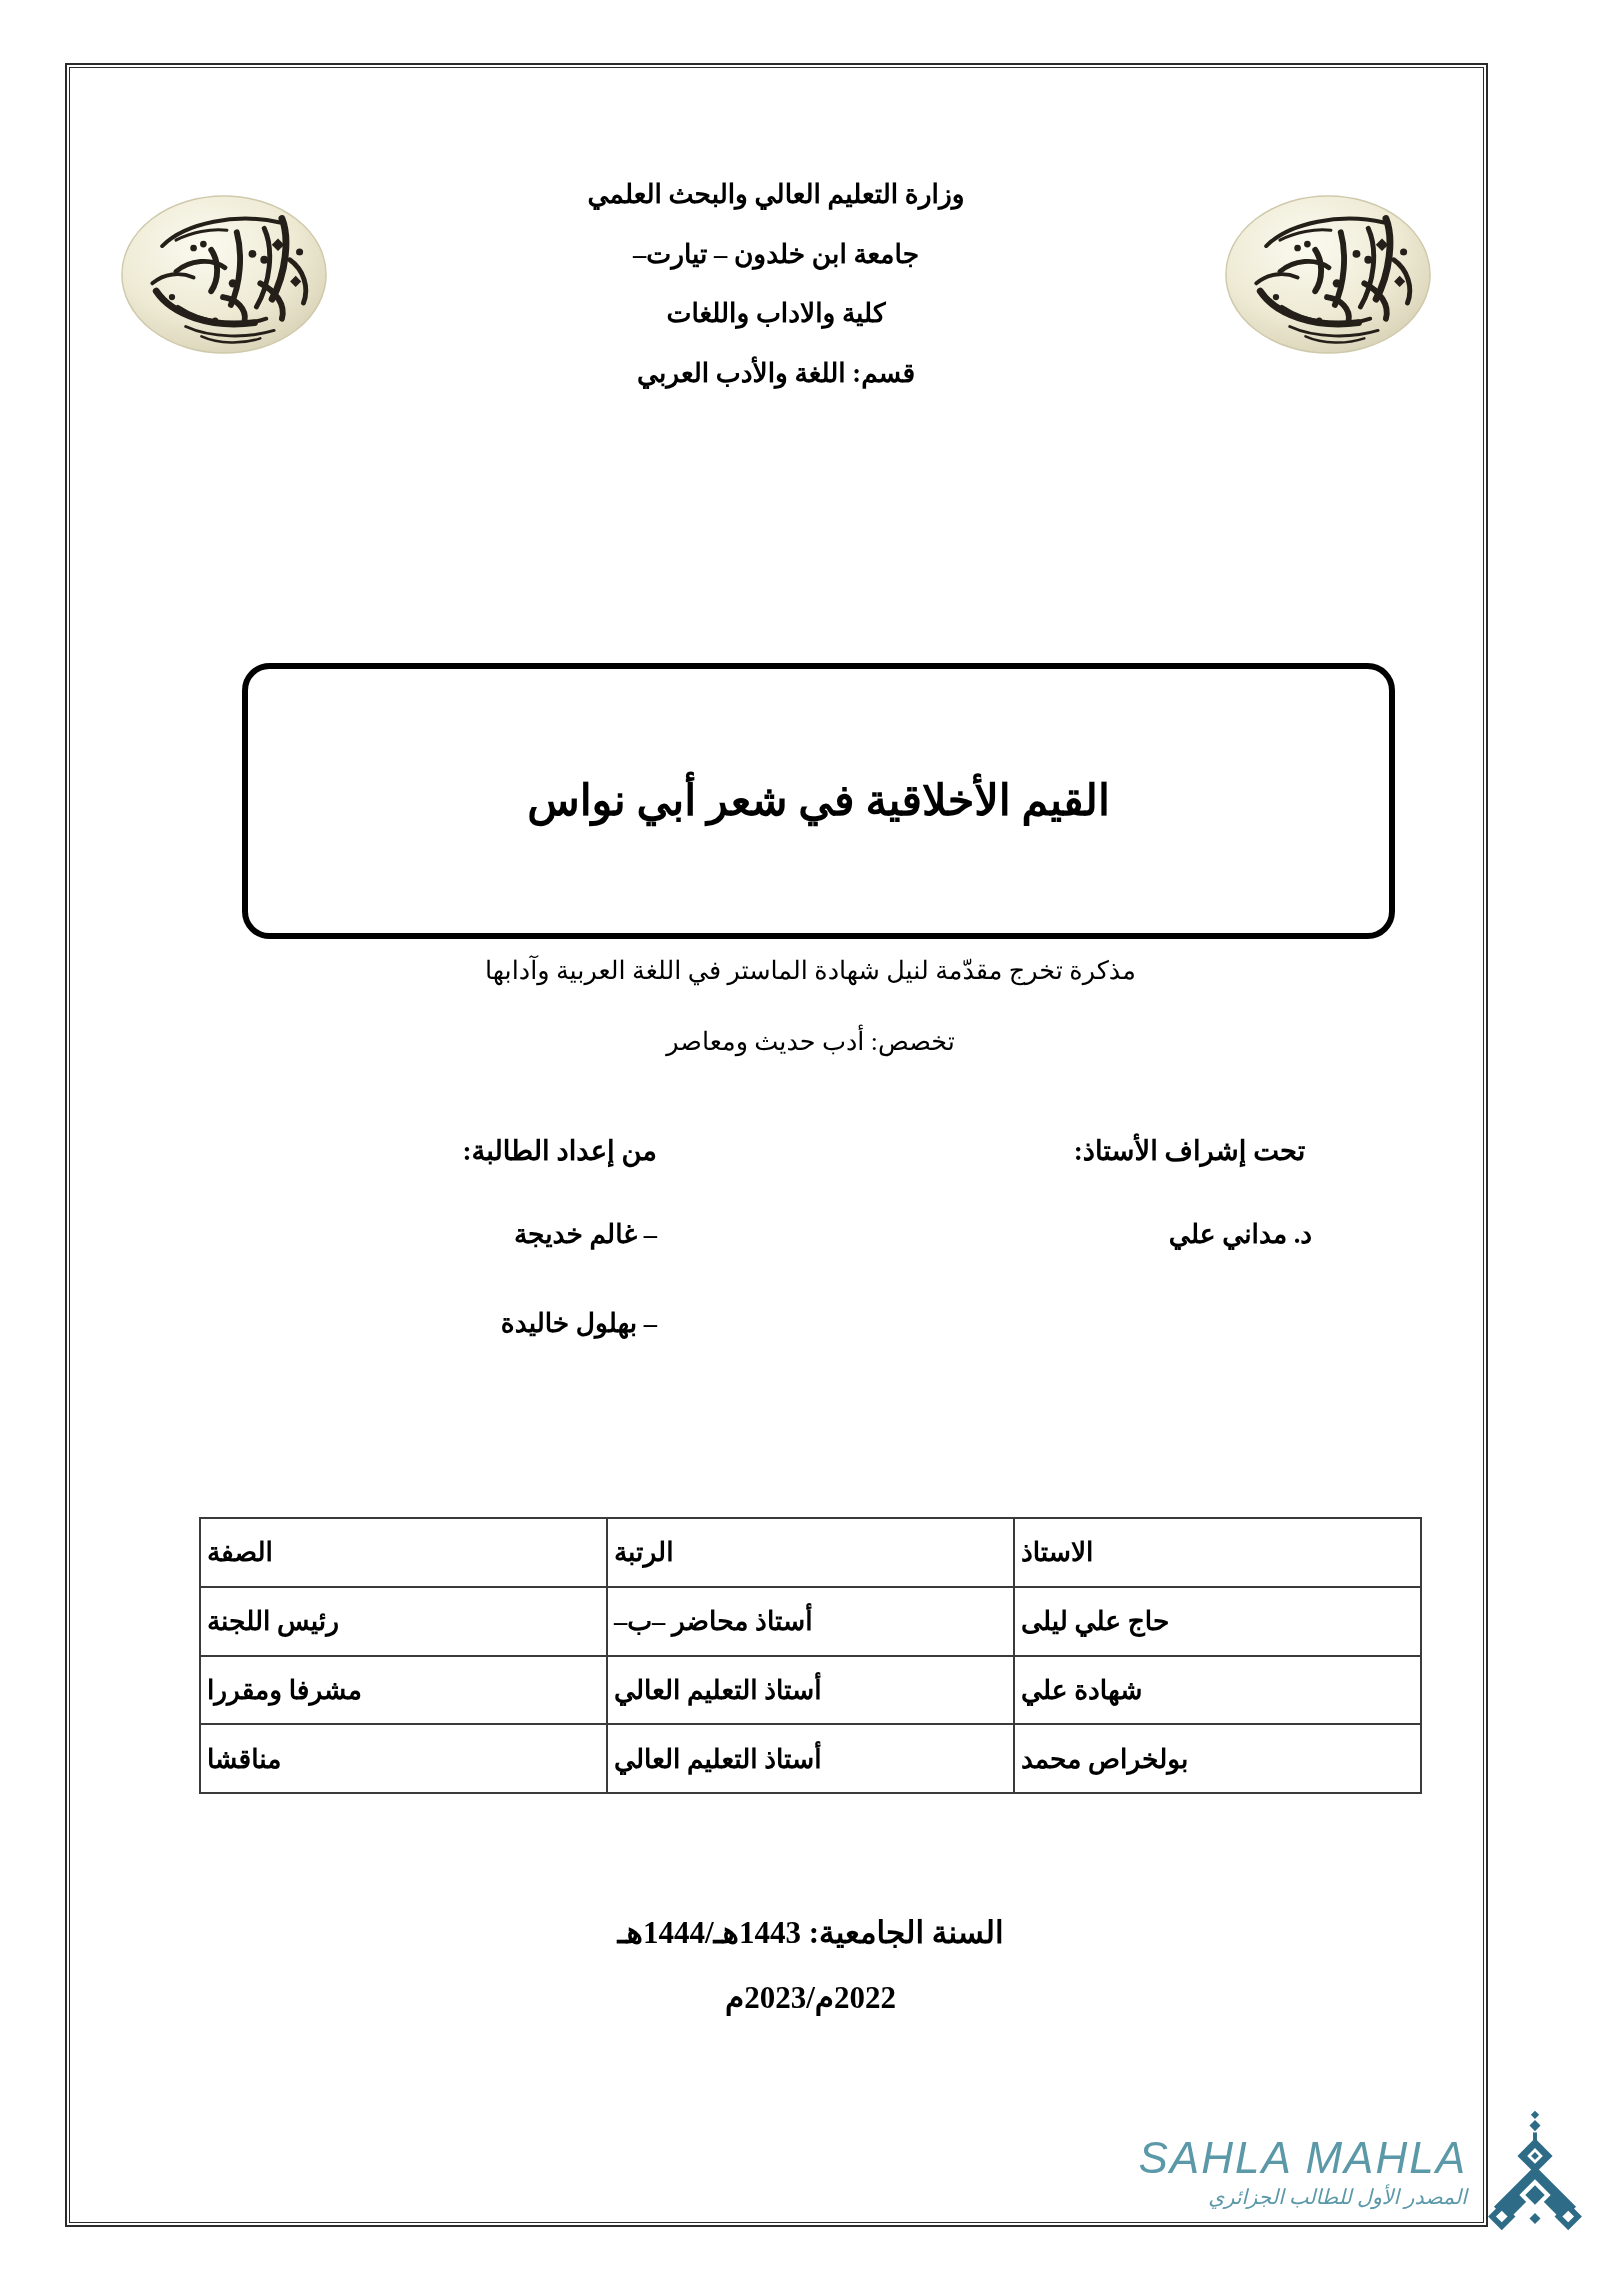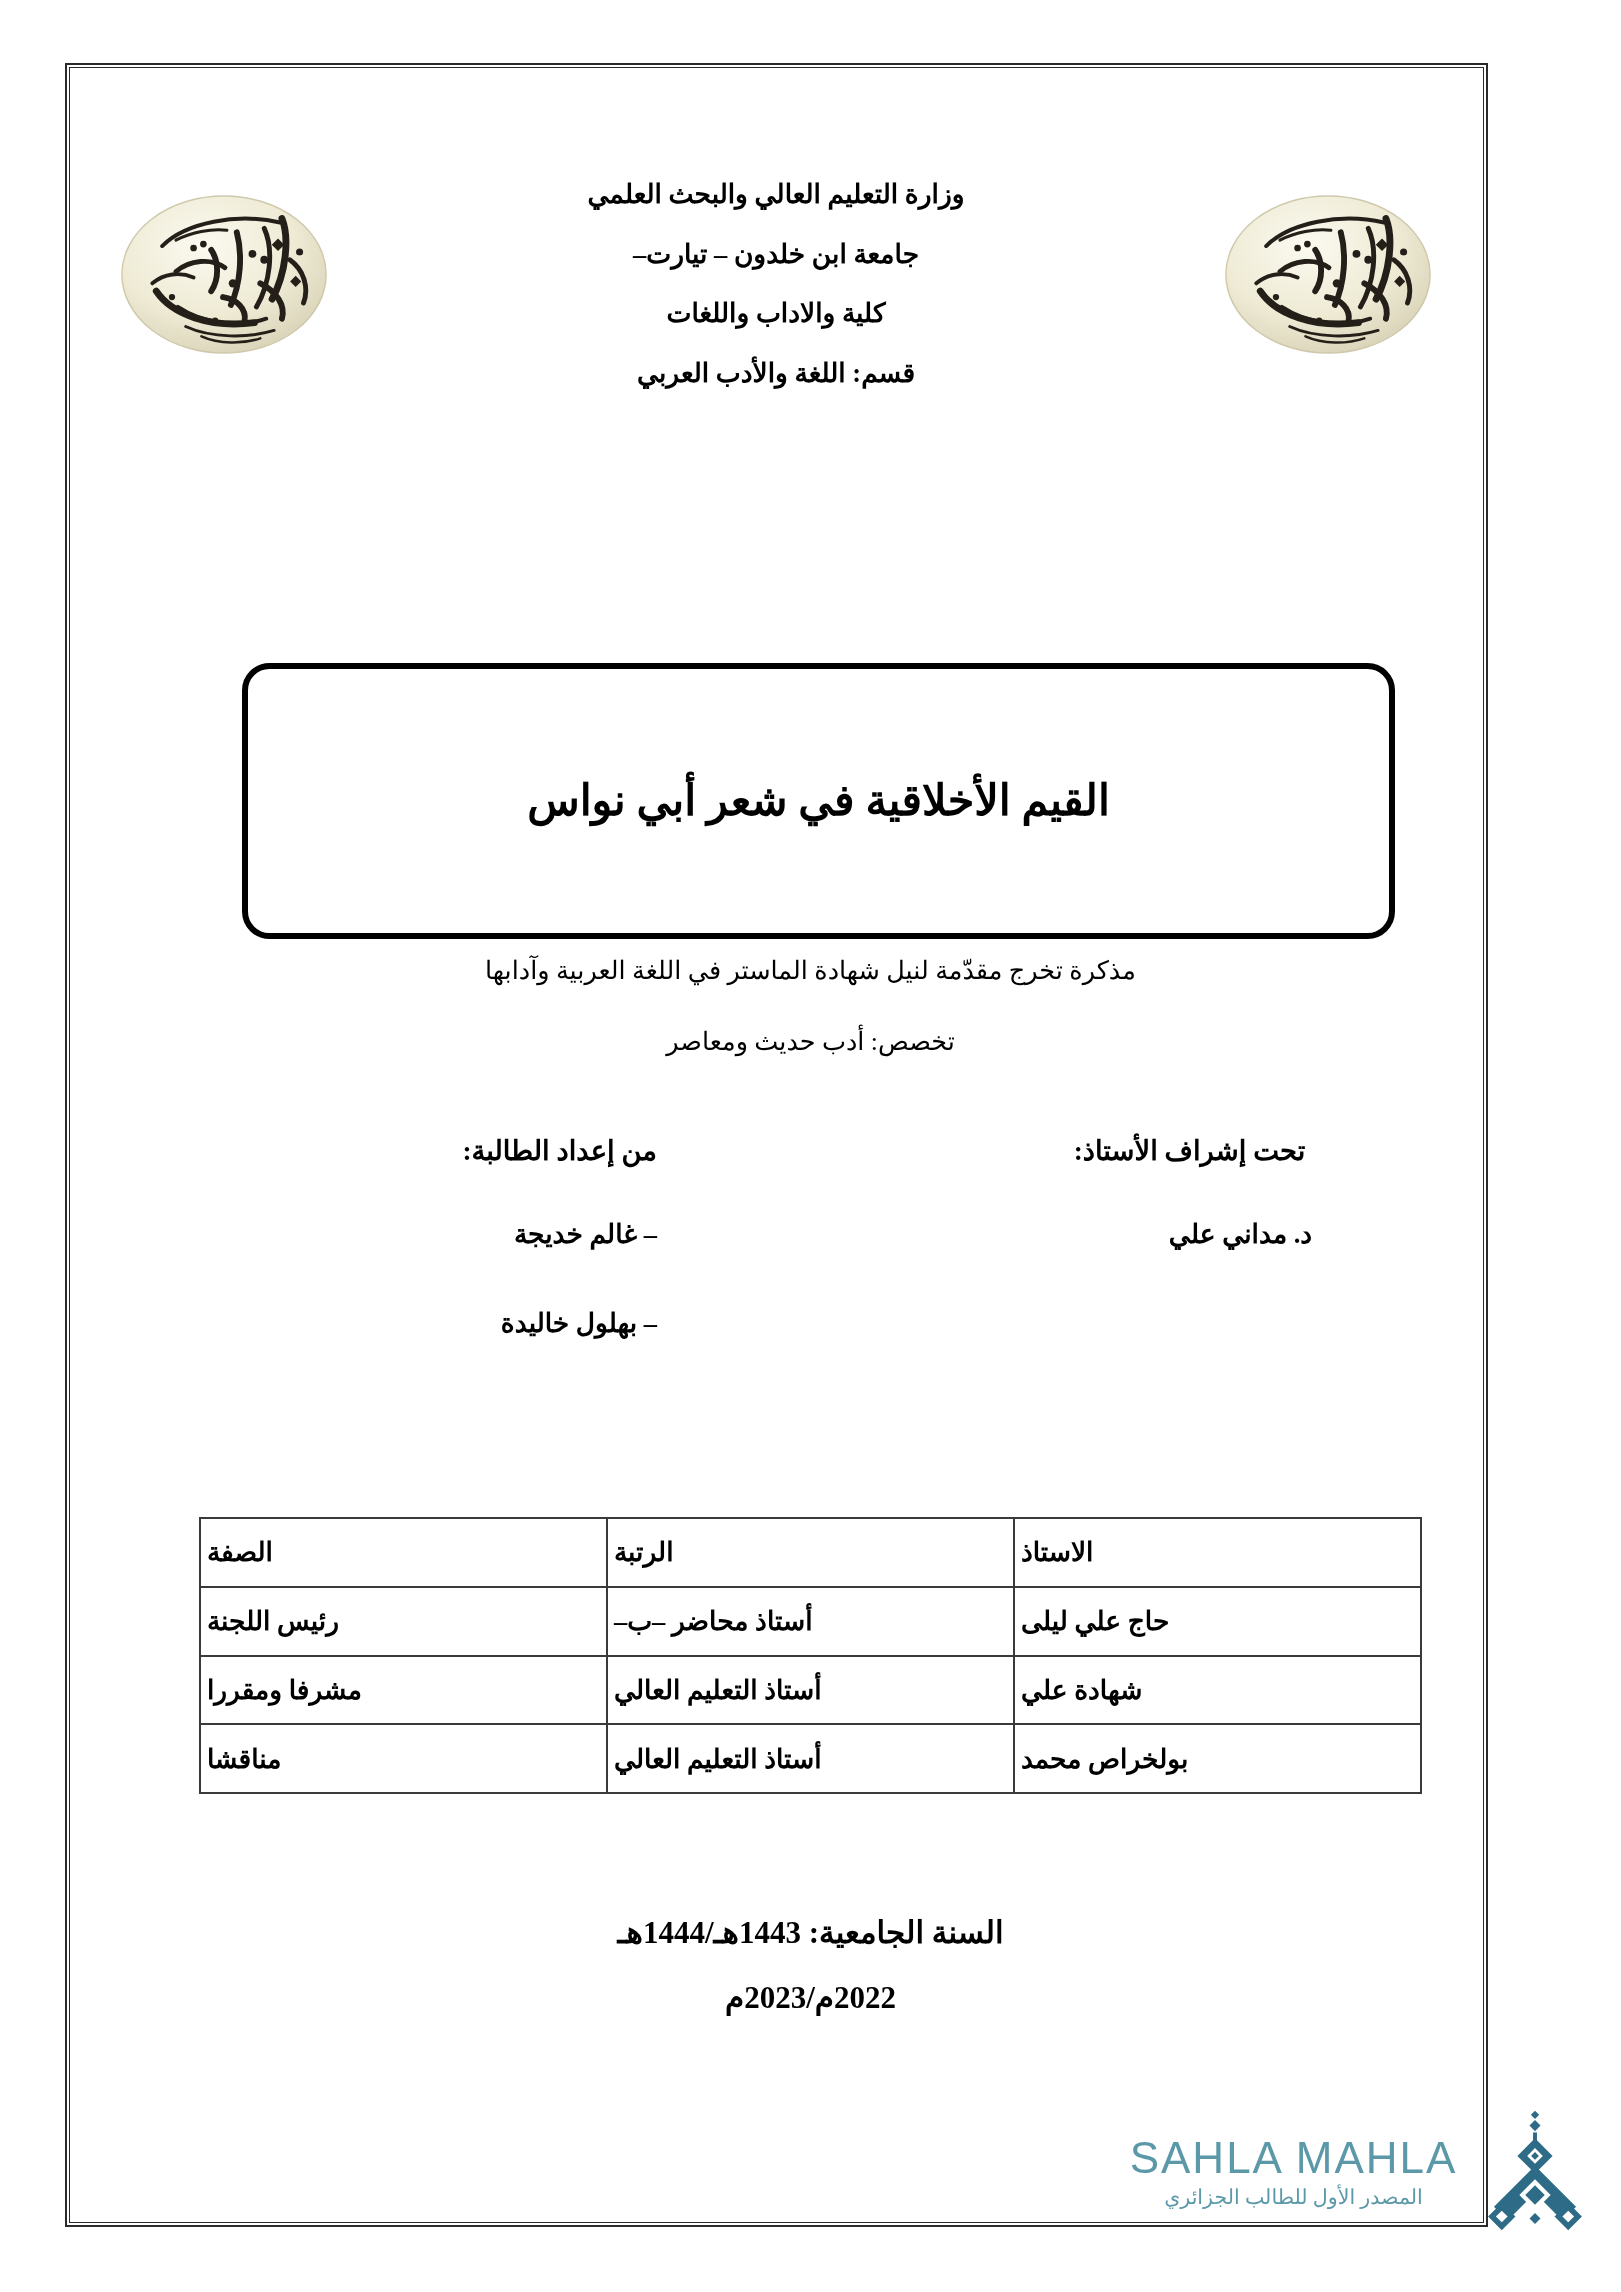--- a/index.html
+++ b/index.html
@@ -203,23 +203,24 @@
     position: absolute;
     left: 1127px;
     top: 2105px;
     width: 461px;
     height: 137px;
     display: flex;
     align-items: center;
     direction: ltr;
   }
   .brand-text {
-    text-align: center;
+    text-align: right;
     flex: 1;
-    padding-right: 22px;
+    padding-right: 15px;
+    font-style: italic;
   }
   .brand-name {
     font-family: "Liberation Sans", "DejaVu Sans", sans-serif;
     font-size: 44px;
     letter-spacing: 2px;
     color: #5b99a8;
     line-height: 1.0;
     white-space: nowrap;
   }
   .brand-tagline {

